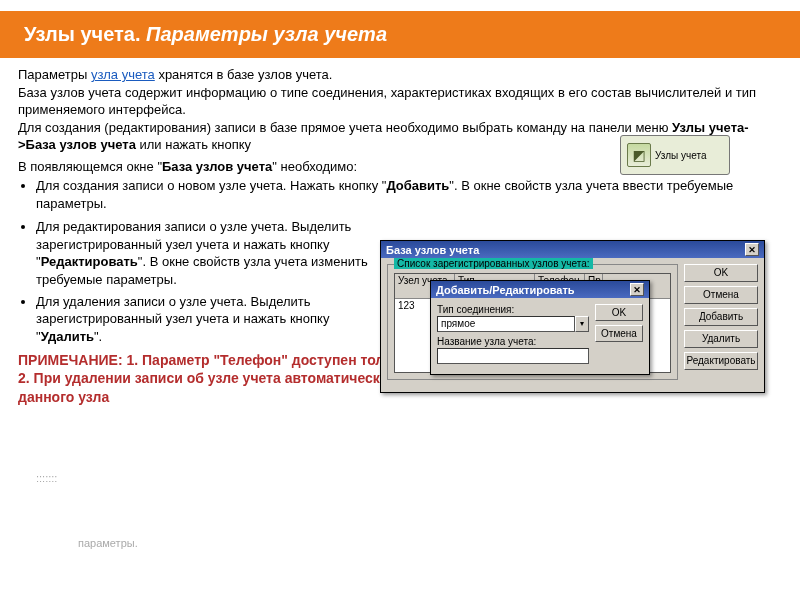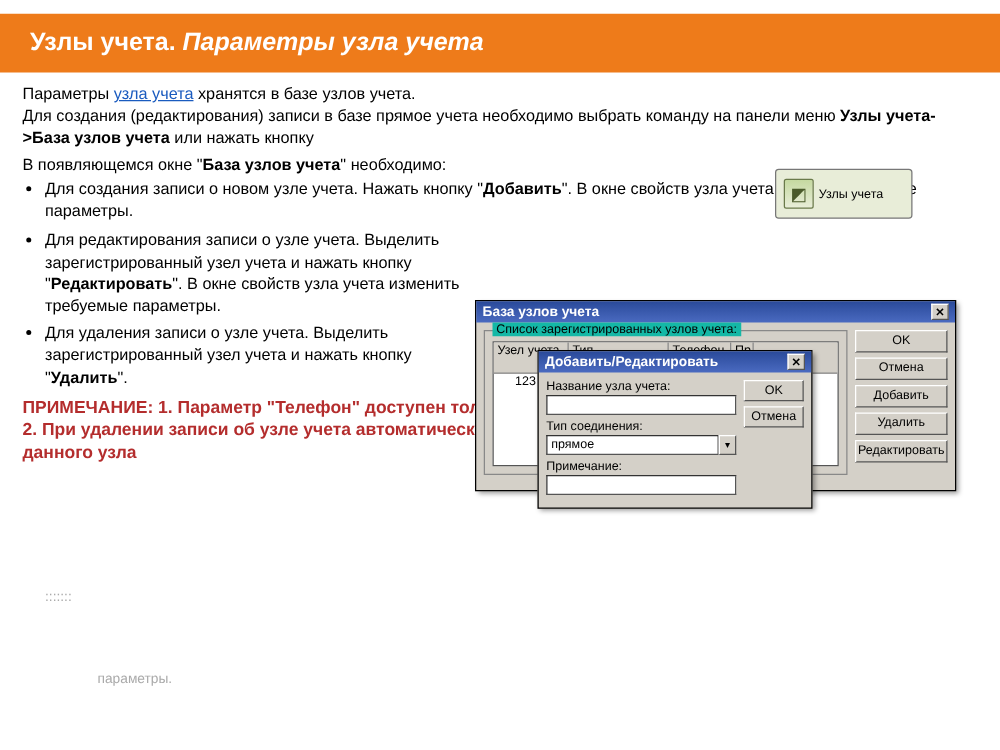--- a/index.html
+++ b/index.html
@@ -147,34 +147,35 @@
   }
   .table {
     background:#fff;
     border:1px solid #555;
     font-size:10px;
     height:100px;
   }
   .table .hrow { display:flex; background:#d4d0c8; border-bottom:1px solid #888;}
   .table .hrow div { border-right:1px solid #888; padding:1px 3px; }
   .table .drow { display:flex; }
-  .table .drow div { padding:1px 17px; }
+  .table .drow div { padding:1px 3px; }
   .col1{width:60px;} .col2{width:80px;} .col3{width:50px;} .col4{width:18px;}
 </style>
 </head>
 <body>
 
 <div class="header">
   <span>Узлы учета. </span><em>Параметры узла учета</em>
 </div>
 
 <div class="content">
   <div>
     <span>Параметры </span><a href="#">узла учета</a><span> хранятся в базе узлов учета.</span>
   </div>
+  <div>База узлов учета содержит информацию о типе соединения, характеристиках входящих в его состав вычислителей и тип применяемого интерфейса.</div>
   <div>
     <span>Для создания (редактирования) записи в базе прямое учета необходимо выбрать команду на панели меню </span><b>Узлы учета-&gt;База узлов учета</b><span> или нажать кнопку</span>
   </div>
   <div style="margin-top:4px;">
     <span>В появляющемся окне "</span><b>База узлов учета</b><span>" необходимо:</span>
   </div>
   <ul>
     <li>
       <span>Для создания записи о новом узле учета. Нажать кнопку "</span><b>Добавить</b><span>". В окне свойств узла учета ввести требуемые параметры.</span>
     </li>
@@ -237,32 +238,28 @@
 </div>
 
 <div class="dialog" style="top:280px; left:430px; width:220px;">
   <div class="titlebar">
     <span>Добавить/Редактировать</span>
     <span class="x">✕</span>
   </div>
   <div class="dlg-body" style="display:flex; gap:6px;">
     <div style="flex:1;">
       <div class="input-row">
-        <label>Название узла учета:</label>
-        <div class="field"></div>
-      </div>
-      <div class="input-row">
         <label>Тип соединения:</label>
         <div class="combo">
           <div class="field" style="flex:1;">прямое</div>
           <div class="arrow">▾</div>
         </div>
       </div>
       <div class="input-row">
-        <label>Примечание:</label>
+        <label>Название узла учета:</label>
         <div class="field"></div>
       </div>
     </div>
     <div>
       <div class="win-btn sm">OK</div>
       <div class="win-btn sm">Отмена</div>
     </div>
   </div>
 </div>
 

